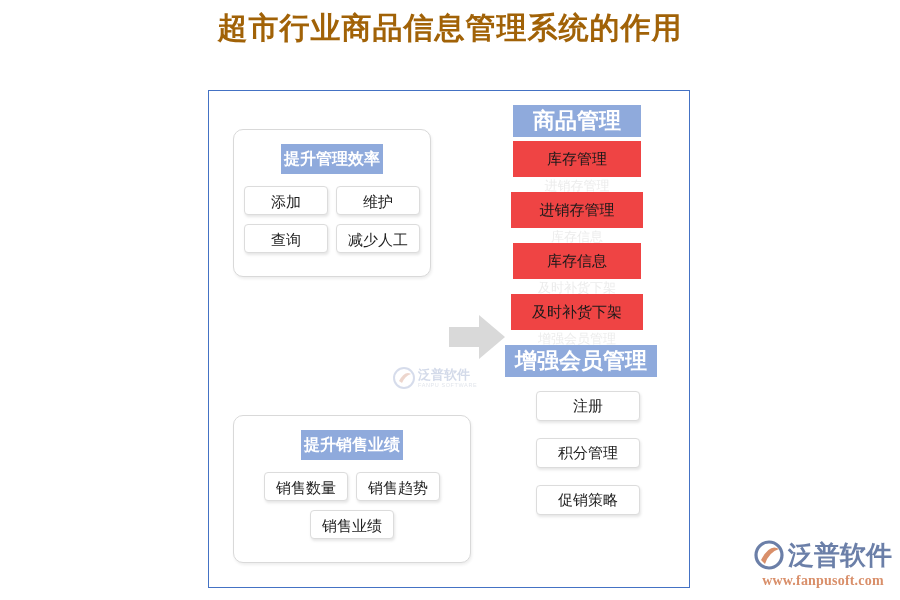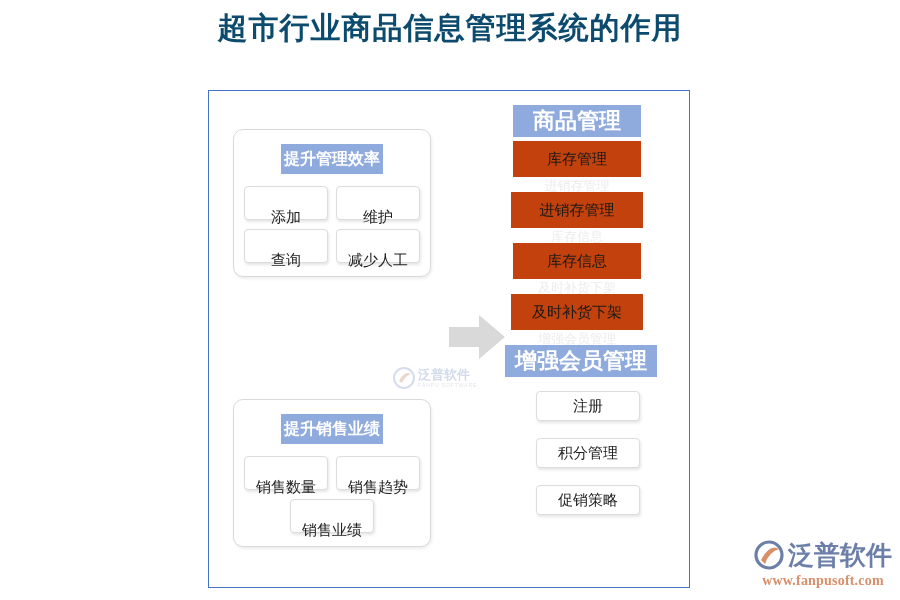--- a/index.html
+++ b/index.html
@@ -18,21 +18,21 @@
   
   .page-title {
     position: absolute;
     top: 8px;
     left: 0;
     width: 900px;
     text-align: center;
     font-family: "Liberation Serif", "DejaVu Serif", serif;
     font-size: 30px;
     font-weight: bold;
-    color: #0c4a6e;
+    color: #a16207;
     letter-spacing: 1px;
     white-space: nowrap;
   }
 
   
   .diagram-frame {
     position: absolute;
     left: 208px;
     top: 90px;
     width: 482px;
@@ -45,21 +45,21 @@
   
   .group-box {
     position: absolute;
     border: 1px solid #d9d9d9;
     border-radius: 10px;
     background: #ffffff;
     box-sizing: border-box;
     box-shadow: 1px 2px 3px rgba(0,0,0,0.07);
   }
   #group-efficiency { left: 24px; top: 38px; width: 198px; height: 148px; }
-  #group-sales      { left: 24px; top: 308px; width: 198px; height: 148px; }
+  #group-sales      { left: 24px; top: 324px; width: 238px; height: 148px; }
 
   .group-header {
     position: absolute;
     left: 50%;
     transform: translateX(-50%);
     top: 14px;
     background: #8faadc;
     color: #ffffff;
     font-size: 16px;
     font-weight: bold;
@@ -88,21 +88,21 @@
     line-height: 27px;
     text-align: center;
     font-size: 15px;
     color: #222222;
     background: #ffffff;
     border: 1px solid #dcdcdc;
     border-radius: 4px;
     box-sizing: border-box;
     box-shadow: 1px 2px 3px rgba(0,0,0,0.10);
     white-space: nowrap;
-    padding: 16px 6px;
+    padding: 1px 6px;
   }
 
   
   .arrow {
     position: absolute;
     left: 240px;
     top: 222px;
     width: 56px;
     height: 48px;
   }
@@ -132,21 +132,21 @@
   .flat-list { margin-top: 4px; }
   .flat-item {
     position: relative;
     width: 128px;
     margin-left: 8px;
     height: 36px;
     line-height: 36px;
     text-align: center;
     font-size: 15px;
     color: #1a1a1a;
-    background: #c2410c;
+    background: #ef4444;
     box-sizing: border-box;
     white-space: nowrap;
     margin-bottom: 15px;
   }
   .flat-item.wide { width: 132px; margin-left: 6px; }
 
   
   .ghost {
     position: absolute;
     left: 0;

